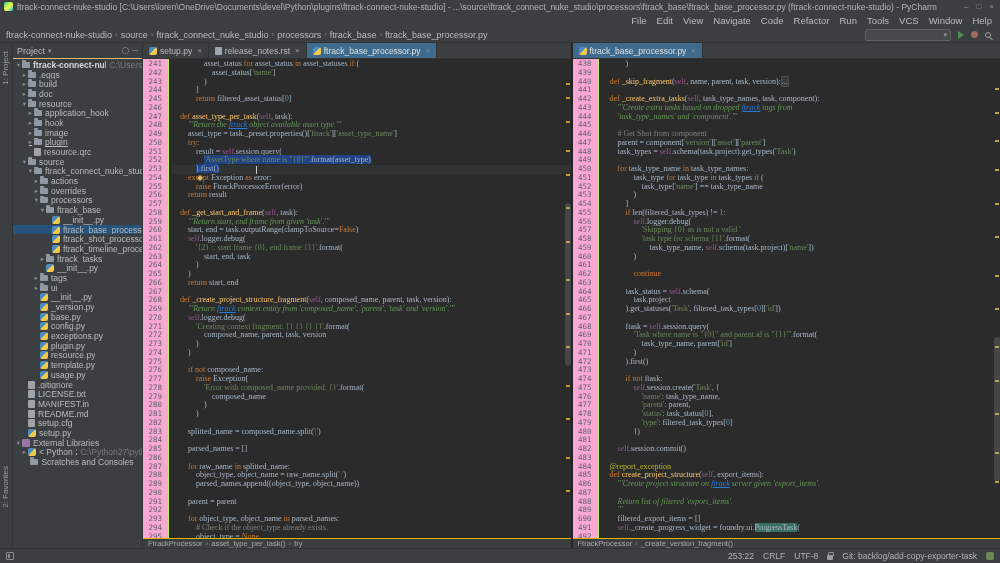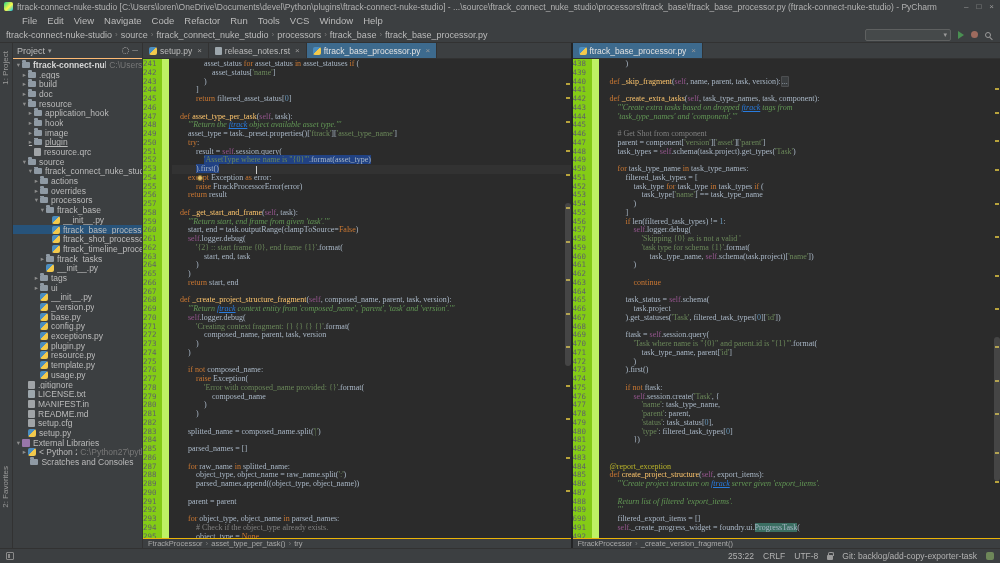--- a/index.html
+++ b/index.html
@@ -7,21 +7,21 @@
   body{font-family:"Liberation Sans",sans-serif;color:#bbbbbb;-webkit-font-smoothing:antialiased;}
   .ide{width:1000px;height:563px;display:flex;flex-direction:column;background:#3c3f41;}
 
   
   .titlebar{height:13px;display:flex;align-items:center;gap:4px;padding:0 4px;background:#3c3f41;font-size:8.5px;color:#b2b2b2;flex:none;}
   .logo{width:9px;height:9px;border-radius:2px;background:linear-gradient(135deg,#21d789 0%,#fcf84a 55%,#07c3f2 100%);flex:none;}
   .title-text{flex:1;white-space:nowrap;overflow:hidden;}
   .win-controls{display:flex;gap:8px;color:#9a9a9a;font-size:8px;flex:none;padding-right:2px;}
 
   
-  .menubar{height:14px;display:flex;align-items:center;padding:0 17px;font-size:9.5px;flex:none;background:#3c3f41;}
+  .menubar{height:14px;display:flex;align-items:center;padding:0 3px;font-size:9.5px;flex:none;background:#3c3f41;justify-content:flex-end;}
   .menu-item{padding:0 5px;cursor:default;}
 
   
   .navbar{height:16px;display:flex;align-items:center;background:#3c3f41;border-bottom:1px solid #323232;padding:0 6px;font-size:9px;flex:none;}
   .crumb-sep{color:#7a7a7a;margin:0 3px;font-size:8px;}
   .crumb-item{white-space:nowrap;}
   .nav-right{margin-left:auto;display:flex;align-items:center;gap:7px;}
   .run-combo{width:86px;height:12px;background:#45494a;border:1px solid #5e6060;border-radius:2px;display:flex;align-items:center;padding:0 3px;font-size:8px;color:#bbb;}
   .combo-arrow{margin-left:auto;font-size:7px;color:#9a9a9a;}
   .icon-run{width:0;height:0;border-left:6px solid #4a8f52;border-top:4px solid transparent;border-bottom:4px solid transparent;}
@@ -61,21 +61,21 @@
   .editors{flex:1;display:flex;min-width:0;background:#2b2b2b;}
   .pane{flex:1;display:flex;flex-direction:column;min-width:0;}
   .pane + .pane{border-left:2px solid #232425;}
   .tabs{height:16px;background:#3c3f41;border-bottom:1px solid #323232;display:flex;align-items:stretch;flex:none;font-size:8.5px;}
   .tab{display:flex;align-items:center;gap:3px;padding:0 6px;border-right:1px solid #323232;color:#bbbbbb;}
   .tab.active{background:#3d6a8d;color:#e0e0e0;}
   .tab .ticon{margin-right:0;}
   .tab-close{color:#9a9a9a;font-size:8px;margin-left:2px;}
 
   .code-wrap{flex:1;display:flex;min-height:0;position:relative;background:#2b2b2b;overflow:hidden;}
-  .gutter{width:26px;flex:none;background:#84cc16;border-right:7px solid #bef264;color:#606366;font-family:"DejaVu Sans Mono",monospace;font-size:7.5px;text-align:right;padding:1px 6px 0 0;}
+  .gutter{width:26px;flex:none;background:#f9a8d4;border-right:1px solid #bef264;color:#606366;font-family:"DejaVu Sans Mono",monospace;font-size:7.5px;text-align:right;padding:1px 6px 0 0;}
   .gln{height:8.75px;line-height:8.75px;}
   .code{flex:1;overflow:hidden;font-family:Liberation Serif, serif;font-size:8px;color:#a9b7c6;padding:1px 0 0 3px;}
   .line{height:8.75px;line-height:8.75px;white-space:pre;position:relative;}
   .line.caret-line{background:#323232;}
   .sel{background:#214283;}
   .k{color:#cc7832;}
   .s{color:#6a8759;}
   .d{color:#629755;font-style:italic;}
   .c{color:#808080;}
   .n{color:#6897bb;}
@@ -616,21 +616,20 @@
               <div class="line"></div>
               <div class="line">    <span class="k">def</span> <span class="f">_create_extra_tasks</span>(<span class="self">self</span>, task_type_names, task, component):</div>
               <div class="line">        <span class="d">'''</span><span class="d">Create extra tasks based on dropped <span class="d link">ftrack</span> tags from</span></div>
               <div class="line"><span class="d">        'task_type_names' and 'component'.'''</span></div>
               <div class="line"></div>
               <div class="line">        <span class="c"># Get Shot from component</span></div>
               <div class="line">        parent = component[<span class="s">'version'</span>][<span class="s">'asset'</span>][<span class="s">'parent'</span>]</div>
               <div class="line">        task_types = <span class="self">self</span>.schema(task.project).get_types(<span class="s">'Task'</span>)</div>
               <div class="line"></div>
               <div class="line">        <span class="k">for</span> task_type_name <span class="k">in</span> task_type_names:</div>
-              <div class="line">            filtered_task_types = [</div>
               <div class="line">                task_type <span class="k">for</span> task_type <span class="k">in</span> task_types <span class="k">if</span> (</div>
               <div class="line">                    task_type[<span class="s">'name'</span>] == task_type_name</div>
               <div class="line">                )</div>
               <div class="line">            ]</div>
               <div class="line">            <span class="k">if</span> len(filtered_task_types) != <span class="n">1</span>:</div>
               <div class="line">                <span class="self">self</span>.logger.debug(</div>
               <div class="line">                    <span class="s">'Skipping {0} as is not a valid '</span></div>
               <div class="line">                    <span class="s">'task type for schema {1}'</span>.format(</div>
               <div class="line">                        task_type_name, <span class="self">self</span>.schema(task.project)[<span class="s">'name'</span>])</div>
               <div class="line">                )</div>
@@ -648,20 +647,21 @@
               <div class="line">            ).first()</div>
               <div class="line"></div>
               <div class="line">            <span class="k">if</span> <span class="k">not</span> ftask:</div>
               <div class="line">                <span class="self">self</span>.session.create(<span class="s">'Task'</span>, {</div>
               <div class="line">                    <span class="s">'name'</span>: task_type_name,</div>
               <div class="line">                    <span class="s">'parent'</span>: parent,</div>
               <div class="line">                    <span class="s">'status'</span>: task_status[<span class="n">0</span>],</div>
               <div class="line">                    <span class="s">'type'</span>: filtered_task_types[<span class="n">0</span>]</div>
               <div class="line">                })</div>
               <div class="line"></div>
+              <div class="line">        <span class="self">self</span>.session.commit()</div>
               <div class="line"></div>
               <div class="line">    <span class="dec">@report_exception</span></div>
               <div class="line">    <span class="k">def</span> <span class="f">create_project_structure</span>(<span class="self">self</span>, export_items):</div>
               <div class="line">        <span class="d">'''</span><span class="d">Create project structure on <span class="d link">ftrack</span> server given 'export_items'.</span></div>
               <div class="line"></div>
               <div class="line"><span class="d">        Return list of filtered 'export_items'.</span></div>
               <div class="line"><span class="d">        '''</span></div>
               <div class="line">        filtered_export_items = []</div>
               <div class="line">        <span class="self">self</span>._create_progress_widget = foundry.ui.<span class="occ">ProgressTask</span>(</div>
             </div>

